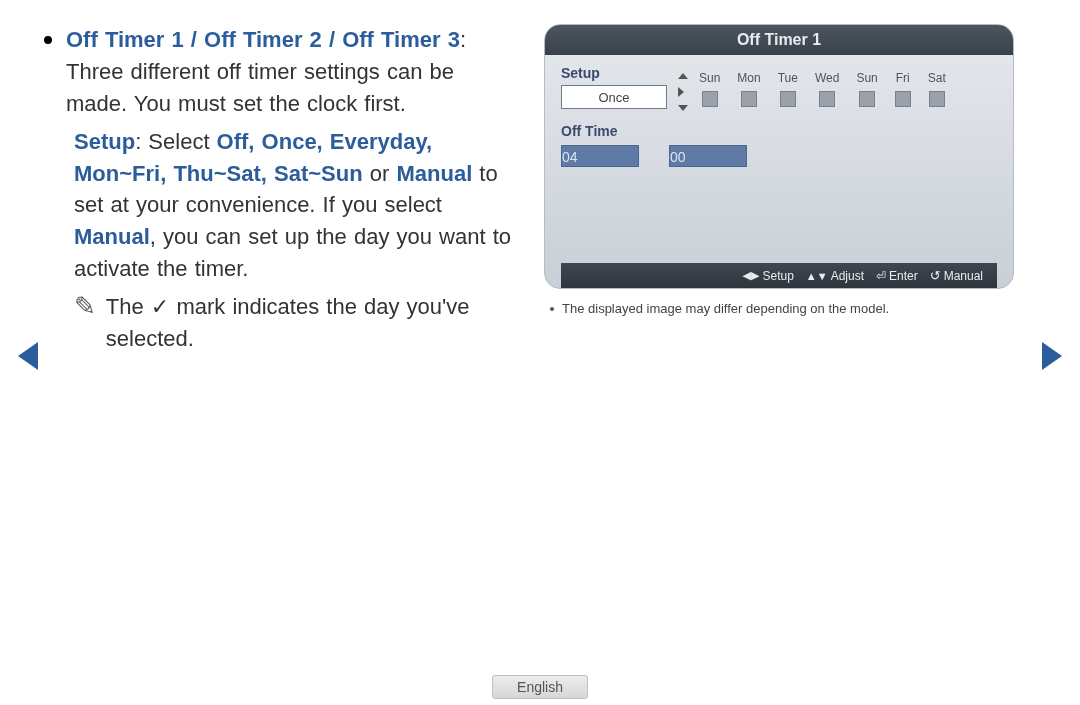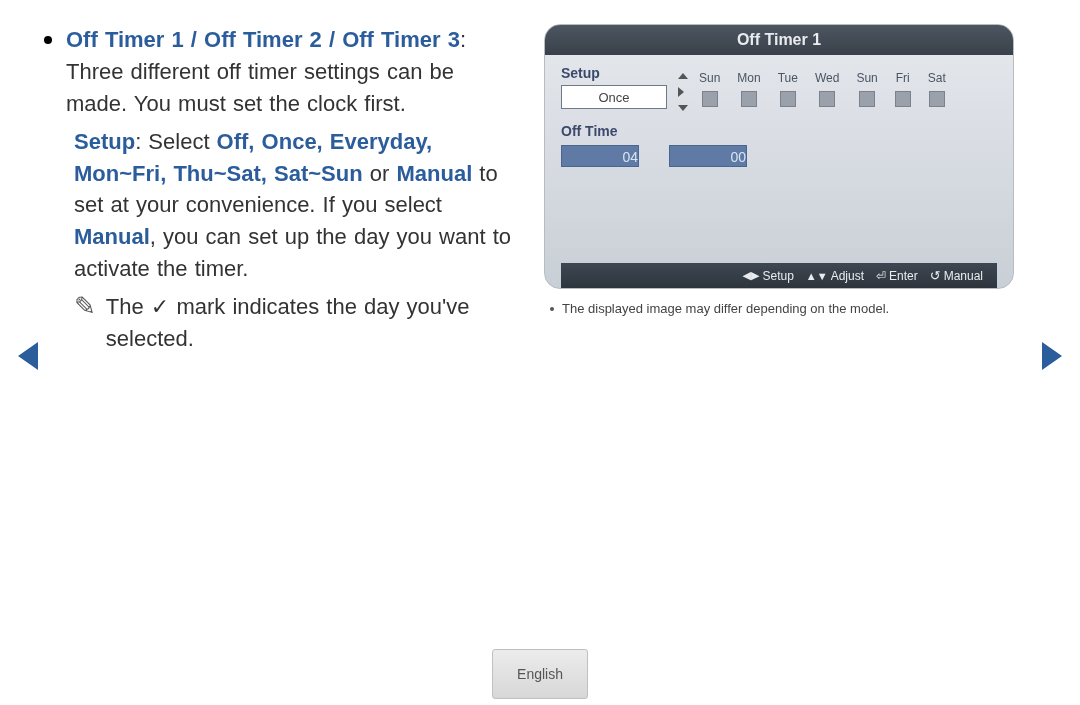--- a/index.html
+++ b/index.html
@@ -169,21 +169,21 @@
     display: flex;
     gap: 30px;
   }
   .tv-time-box {
     background: #5f7ba5;
     color: #d9e4f3;
     font-size: 14px;
     width: 78px;
     height: 22px;
     line-height: 22px;
-    text-align: right;
+    text-align: left;
     border: 1px solid #4a6690;
   }
   .tv-bottombar {
     margin-top: 96px;
     background: linear-gradient(#3e4852,#2d343c);
     color: #e8ecef;
     font-size: 12px;
     display: flex;
     justify-content: flex-end;
     gap: 12px;
@@ -226,21 +226,21 @@
   }
   
   .lang-pill {
     position: absolute;
     bottom: 6px;
     left: 50%;
     transform: translateX(-50%);
     background: linear-gradient(#ececec,#d7d7d7);
     border: 1px solid #bfbfbf;
     border-radius: 3px;
-    padding: 16px 24px;
+    padding: 3px 24px;
     font-size: 14px;
     color: #555;
   }
   .lr-icon { font-size: 11px; }
   .ud-icon { font-size: 11px; }
   .enter-icon { font-size: 12px; }
   .return-icon { font-size: 13px; }
 </style>
 </head>
 <body>

